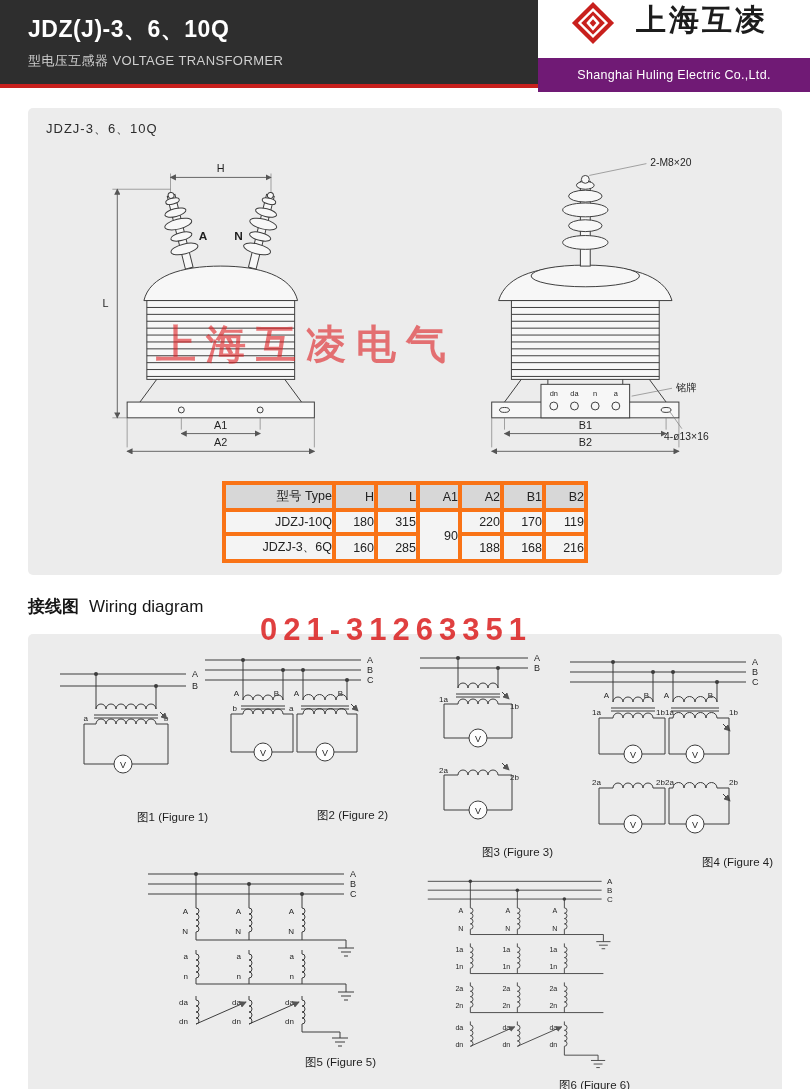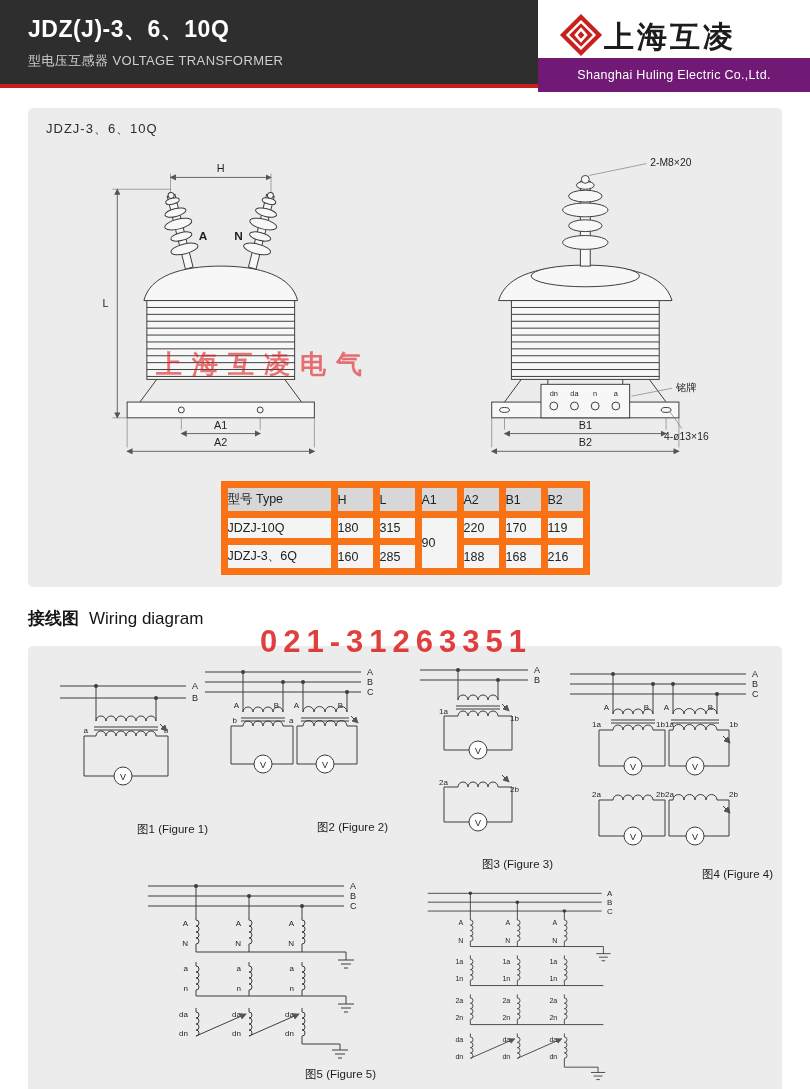--- a/index.html
+++ b/index.html
@@ -4,46 +4,46 @@
 <style>
   *{margin:0;padding:0;box-sizing:border-box}
   html,body{background:#fff}
   body{width:810px;height:1089px;font-family:"Liberation Sans","DejaVu Sans",sans-serif;overflow:hidden}
   .page{position:relative;width:810px;height:1089px;background:#fff;overflow:hidden}
 
   
   .header{position:relative;height:88px;background:#2e2e2e;border-bottom:4px solid #c8201d}
   .title{color:#fff;font-size:23px;font-weight:bold;letter-spacing:.5px;padding:14px 0 0 28px}
   .subtitle{color:#cfcfcf;font-size:13px;padding:7px 0 0 28px;letter-spacing:.4px}
-  .brandbox{position:absolute;top:0;right:0;width:272px;height:58px;background:#fff;display:flex;align-items:flex-end;gap:0;padding-left:20px}
+  .brandbox{position:absolute;top:0;right:0;width:272px;height:58px;background:#fff;display:flex;align-items:flex-start;gap:20px;padding-left:32px}
   .brand{font-size:30px;font-weight:bold;color:#1c1c1c;letter-spacing:3px}
   .companybar{position:absolute;top:58px;right:0;width:272px;height:34px;background:#701a75;color:#fff;font-size:12.5px;display:flex;align-items:center;justify-content:center;letter-spacing:.3px}
 
   
   .dpanel{position:relative;margin:20px 28px 0;background:#ececec;border-radius:5px;padding:10px 0 12px}
   .plabel{font-size:13px;color:#2c2c2c;margin:2px 0 0 18px;letter-spacing:1px}
-  .dwm{position:absolute;left:128px;top:239px;font-size:26px;font-weight:bold;color:rgba(222,28,32,.6);letter-spacing:10px;white-space:nowrap;z-index:3}
+  .dwm{position:absolute;left:128px;top:209px;font-size:40px;font-weight:bold;color:rgba(222,28,32,.6);letter-spacing:10px;white-space:nowrap;z-index:3}
 
   svg{display:block}
   .sch{stroke:#3d3d3d;stroke-width:1;fill:none}
   .fillw{fill:#f7f7f7}
   .dot{fill:#3d3d3d}
   .meter{fill:#fdfdfd;stroke:#3d3d3d;stroke-width:1}
   .st{font-size:9px;fill:#1f1f1f}
   .st8{font-size:8px;fill:#1f1f1f}
   .st7{font-size:7.5px;fill:#1f1f1f}
   .diml{stroke:#555;stroke-width:.9;fill:none}
   .ext{stroke:#7d7d7d;stroke-width:.7;fill:none}
   .dt{font-size:11px;fill:#1f1f1f}
   .note{font-size:10.5px;fill:#1f1f1f}
   .anl{font-size:12px;fill:#1f1f1f;font-weight:bold}
 
   
   .spec{border-collapse:collapse;margin:8px auto 0}
-  .spec th,.spec td{border:7px solid #f97316;font-size:12.5px;color:#222;text-align:left;padding:3px 0;height:22px}
+  .spec th,.spec td{border:4px solid #f97316;font-size:12.5px;color:#222;text-align:right;padding:3px 0;height:22px}
   .spec th{background:#d7d7d7;font-weight:normal}
   .spec td{background:#f4f4f4}
   .spec .c0{width:110px}
   .spec .cn{width:42px}
 
   
   .whead{margin:20px 28px 0;font-size:17px;color:#151515}
   .whead .zh{font-weight:bold;margin-right:10px}
   .wpanel{position:relative;margin:16px 28px 0;height:470px;background:#ececec;border-radius:5px}
   .wmphone{position:absolute;left:0;right:18px;top:-22px;text-align:center;font-size:31px;font-weight:bold;letter-spacing:6px;color:rgba(218,30,30,.85);z-index:4;pointer-events:none}

